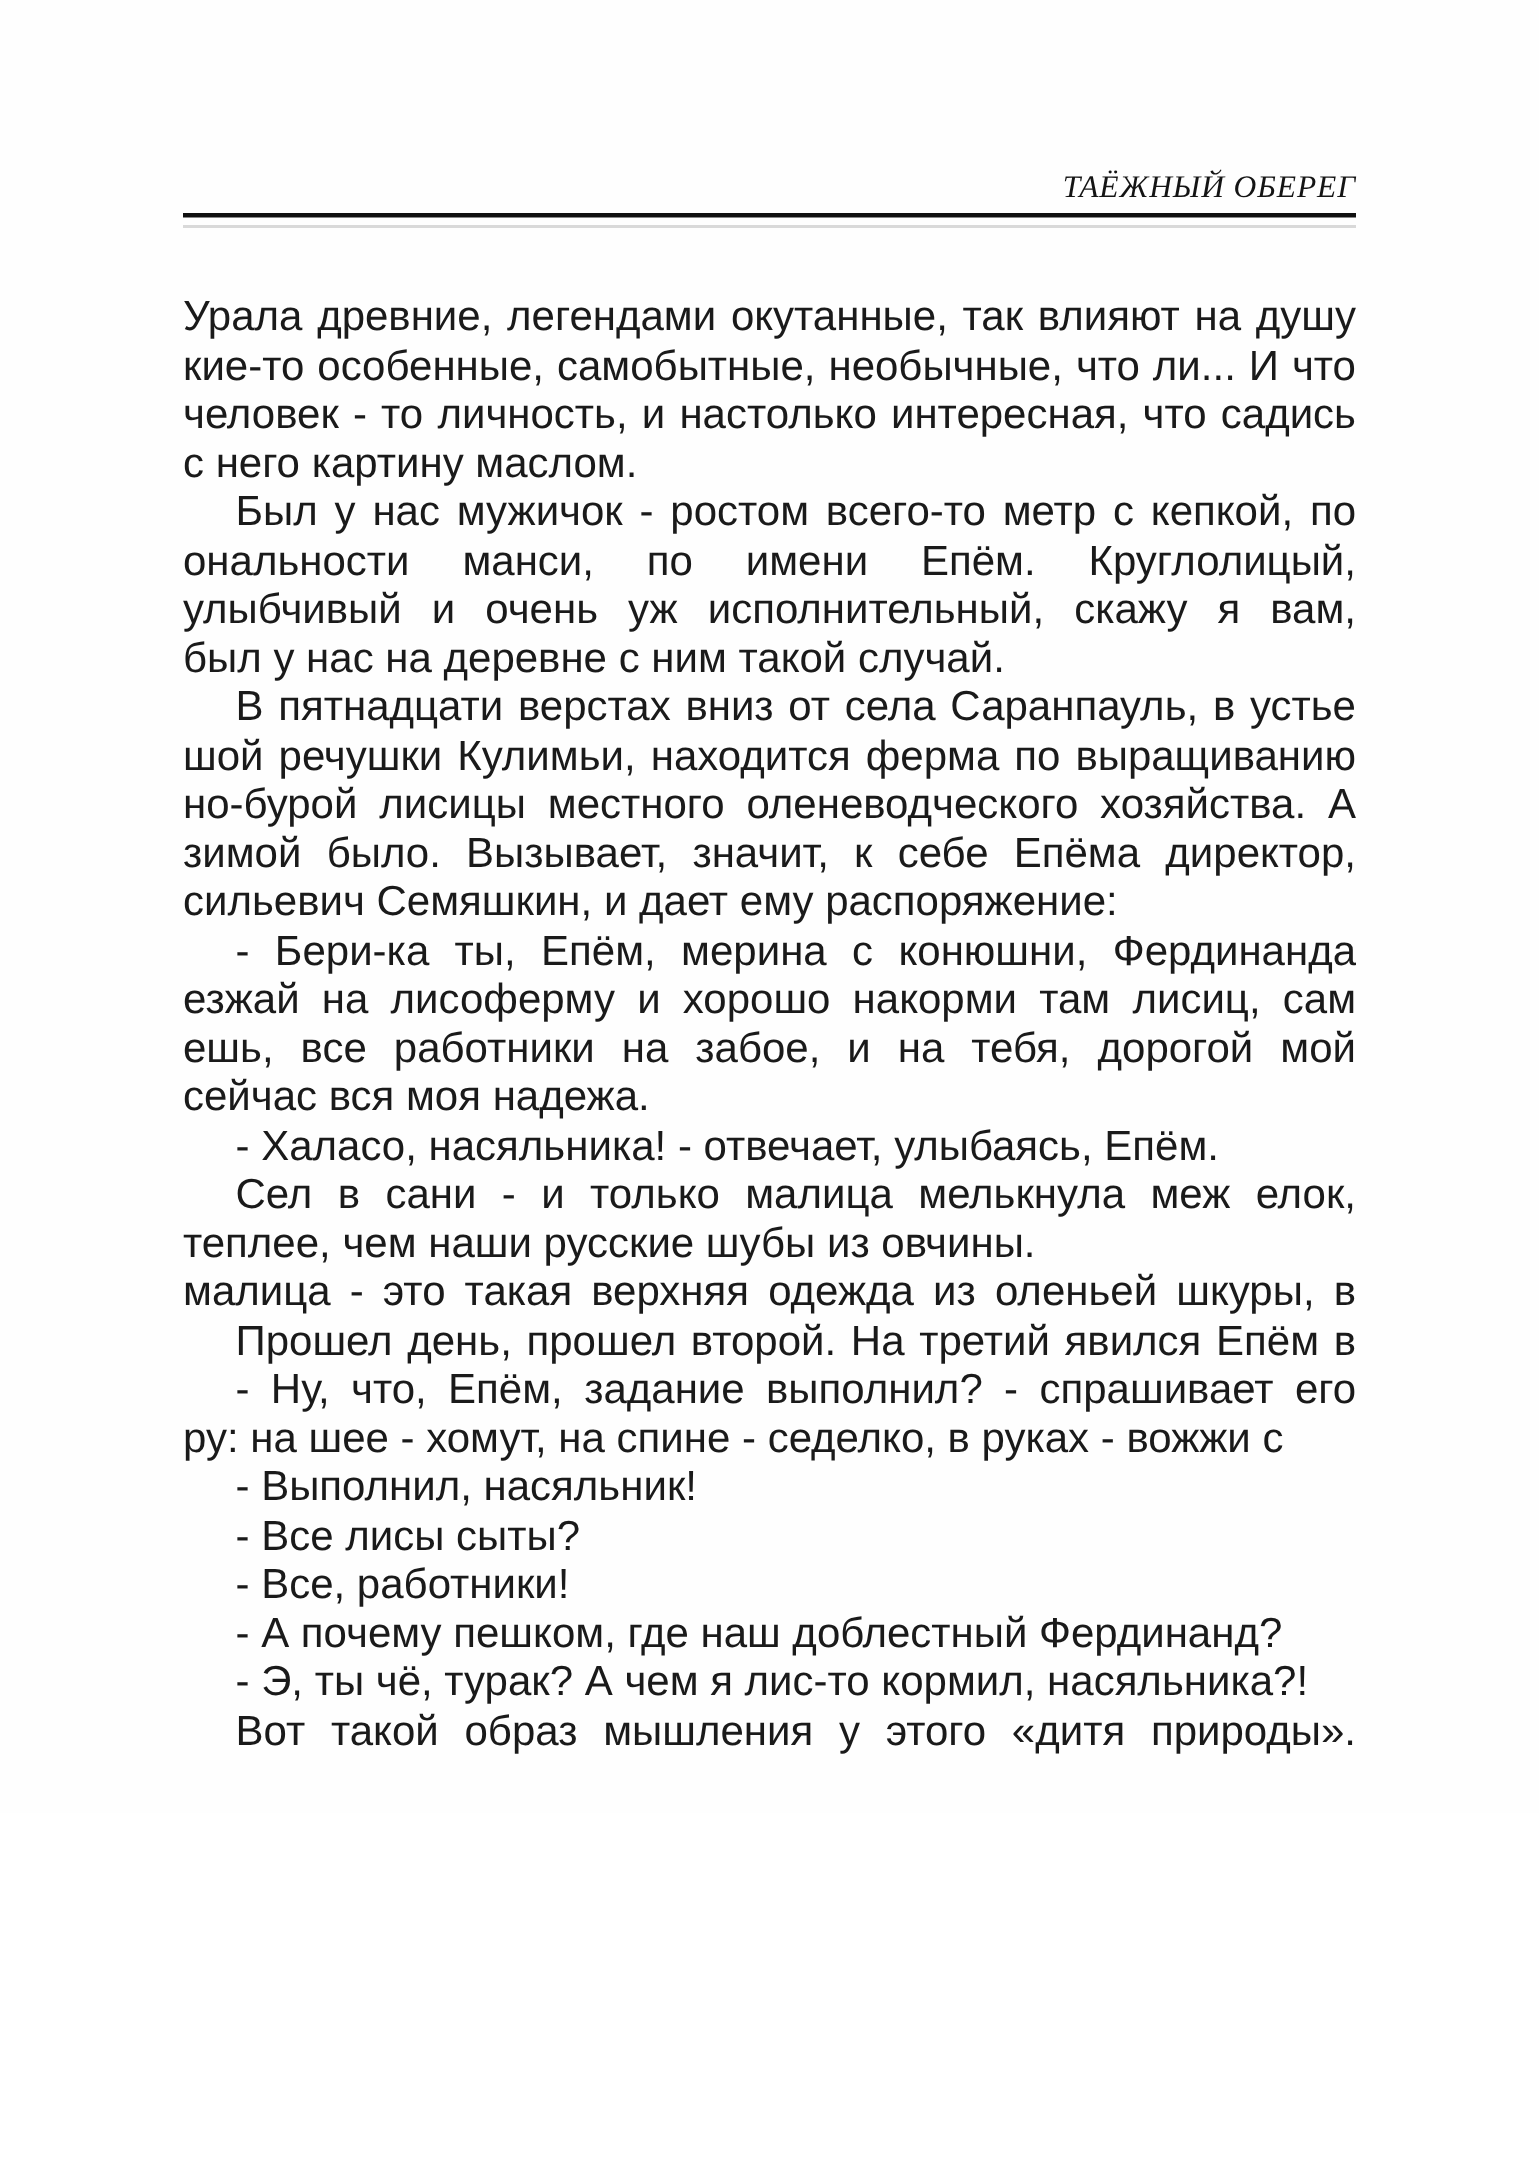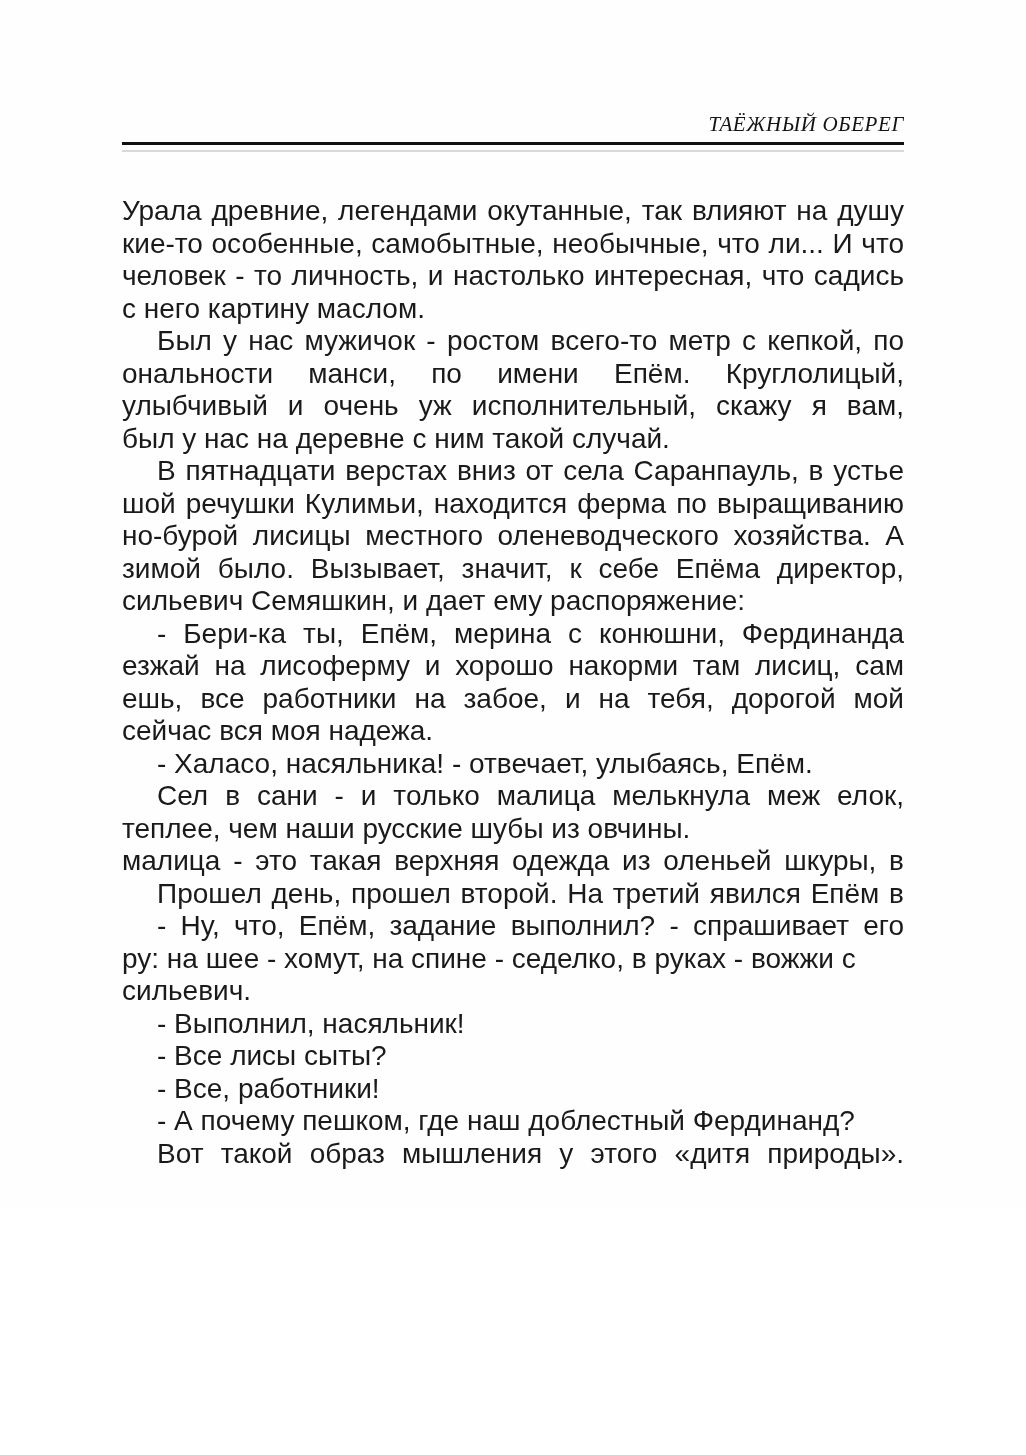--- a/index.html
+++ b/index.html
@@ -93,25 +93,25 @@
       <div class="line">езжай на лисоферму и хорошо накорми там лисиц, сам понима-</div>
       <div class="line">ешь, все работники на забое, и на тебя, дорогой мой товарищ,</div>
       <div class="line last">сейчас вся моя надежа.</div>
       <div class="line last ind">- Халасо, насяльника!  -  отвечает, улыбаясь, Епём.</div>
       <div class="line ind">Сел в сани - и только малица мелькнула меж елок, умчался. А</div>
       <div class="line last">теплее, чем наши русские шубы из овчины.</div>
       <div class="line">малица - это такая верхняя одежда из оленьей шкуры, в сто раз</div>
       <div class="line ind">Прошел день, прошел второй. На третий явился Епём в конто-</div>
       <div class="line ind">- Ну, что, Епём, задание выполнил? - спрашивает его Семен Ва-</div>
       <div class="line last">ру: на шее - хомут, на спине - седелко, в руках - вожжи с уздечкой.</div>
-      <div class="line last">сильевич.</div>
       <div class="line last ind">- Выполнил, насяльник!</div>
       <div class="line last ind">- Все лисы сыты?</div>
       <div class="line last ind">- Все, работники!</div>
       <div class="line last ind">- А почему пешком, где наш доблестный Фердинанд?</div>
+      <div class="line last ind">- Э, ты чё, турак? А чем я лис-то кормил, насяльника?!</div>
       <div class="line ind">Вот такой образ мышления у этого «дитя природы». Руковод-</div>
     </main>
 
   <footer class="footer">
     <svg class="flourish left" width="92" height="40" viewBox="0 0 110 48" aria-hidden="true">
       <g fill="none" stroke="#1c1c1c" stroke-width="1.6" stroke-linecap="round">
         <line x1="2" y1="24" x2="9" y2="23.6"></line>
         <circle cx="14" cy="23.6" r="1.4" fill="#1c1c1c" stroke="none"></circle>
         <line x1="18" y1="23.4" x2="24" y2="23.2"></line>
         <polygon points="24,21.3 62,20.2 62,25.4 24,25.4" fill="#b5b5b5" stroke="none"></polygon>

